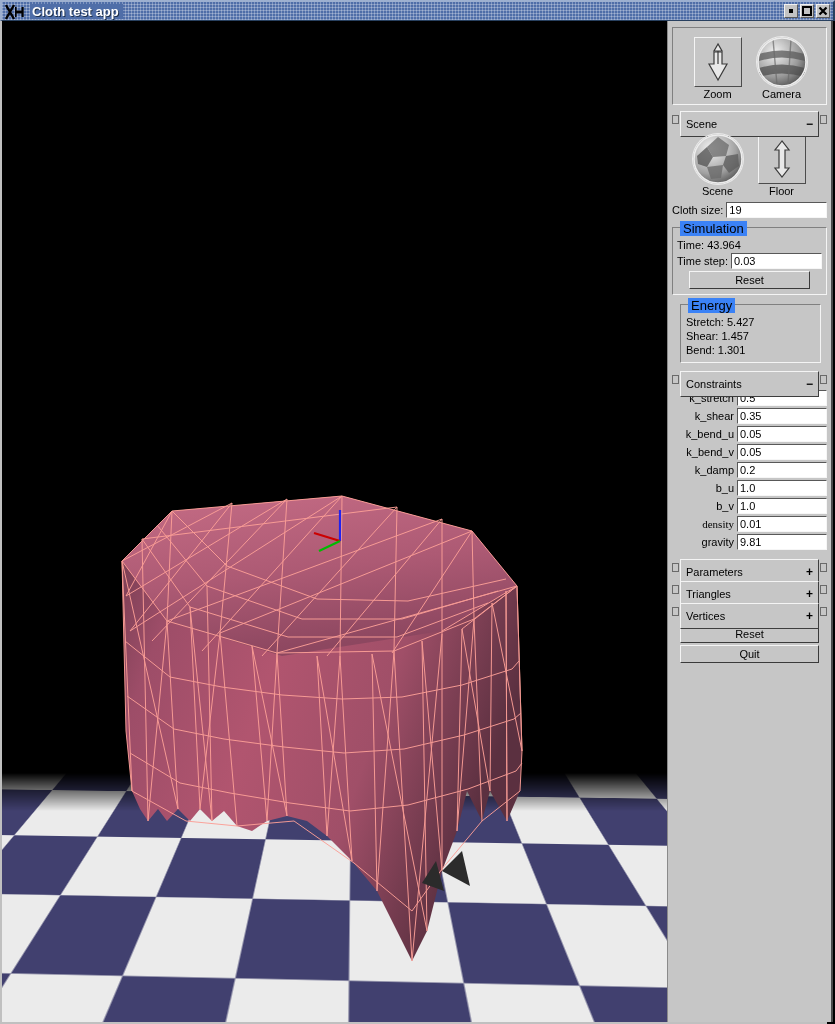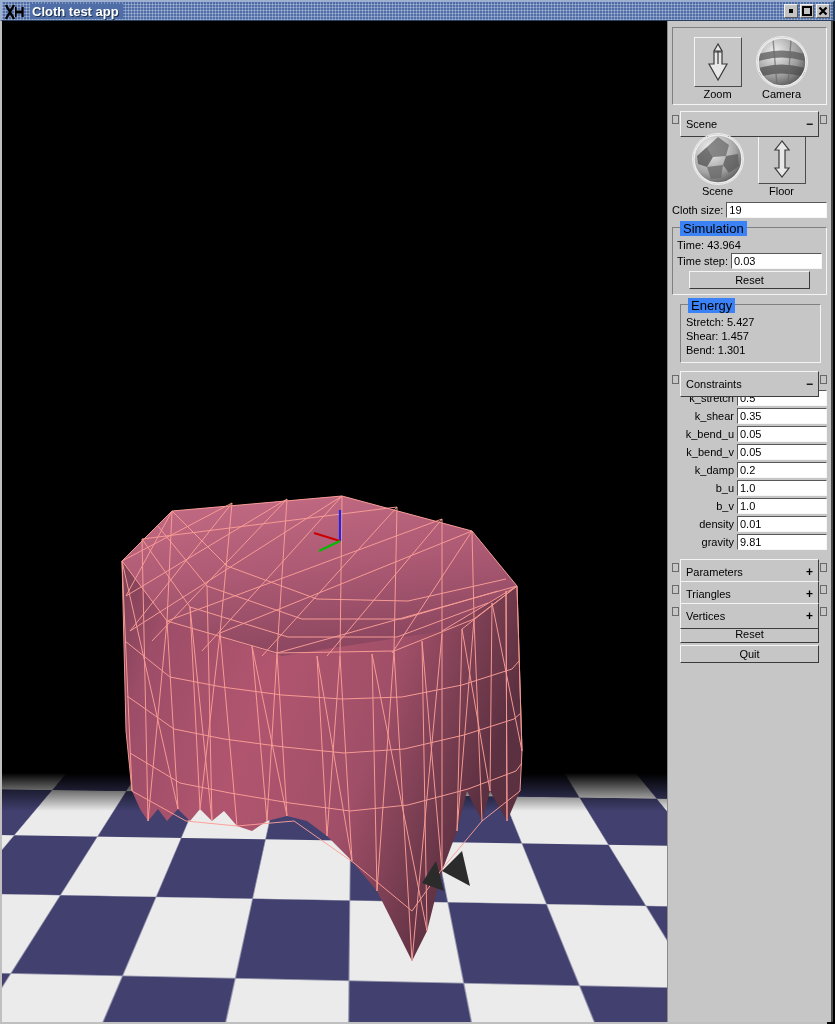--- a/index.html
+++ b/index.html
@@ -362,21 +362,21 @@
       </div>
       <div class="fieldrow">
         <span class="flab" style="width:62px;">b_u</span>
         <span class="tfield">1.0</span>
       </div>
       <div class="fieldrow">
         <span class="flab" style="width:62px;">b_v</span>
         <span class="tfield">1.0</span>
       </div>
       <div class="fieldrow">
-        <span class="flab" style="width:62px;">density</span>
+        <span class="flab" style="width:62px;font-family:Liberation Serif, serif;">density</span>
         <span class="tfield">0.01</span>
       </div>
       <div class="fieldrow">
         <span class="flab" style="width:62px;">gravity</span>
         <span class="tfield">9.81</span>
       </div>
     </div>
 
     <div class="collapse" style="margin-top:9px;">
       <div class="cnub l"></div>

